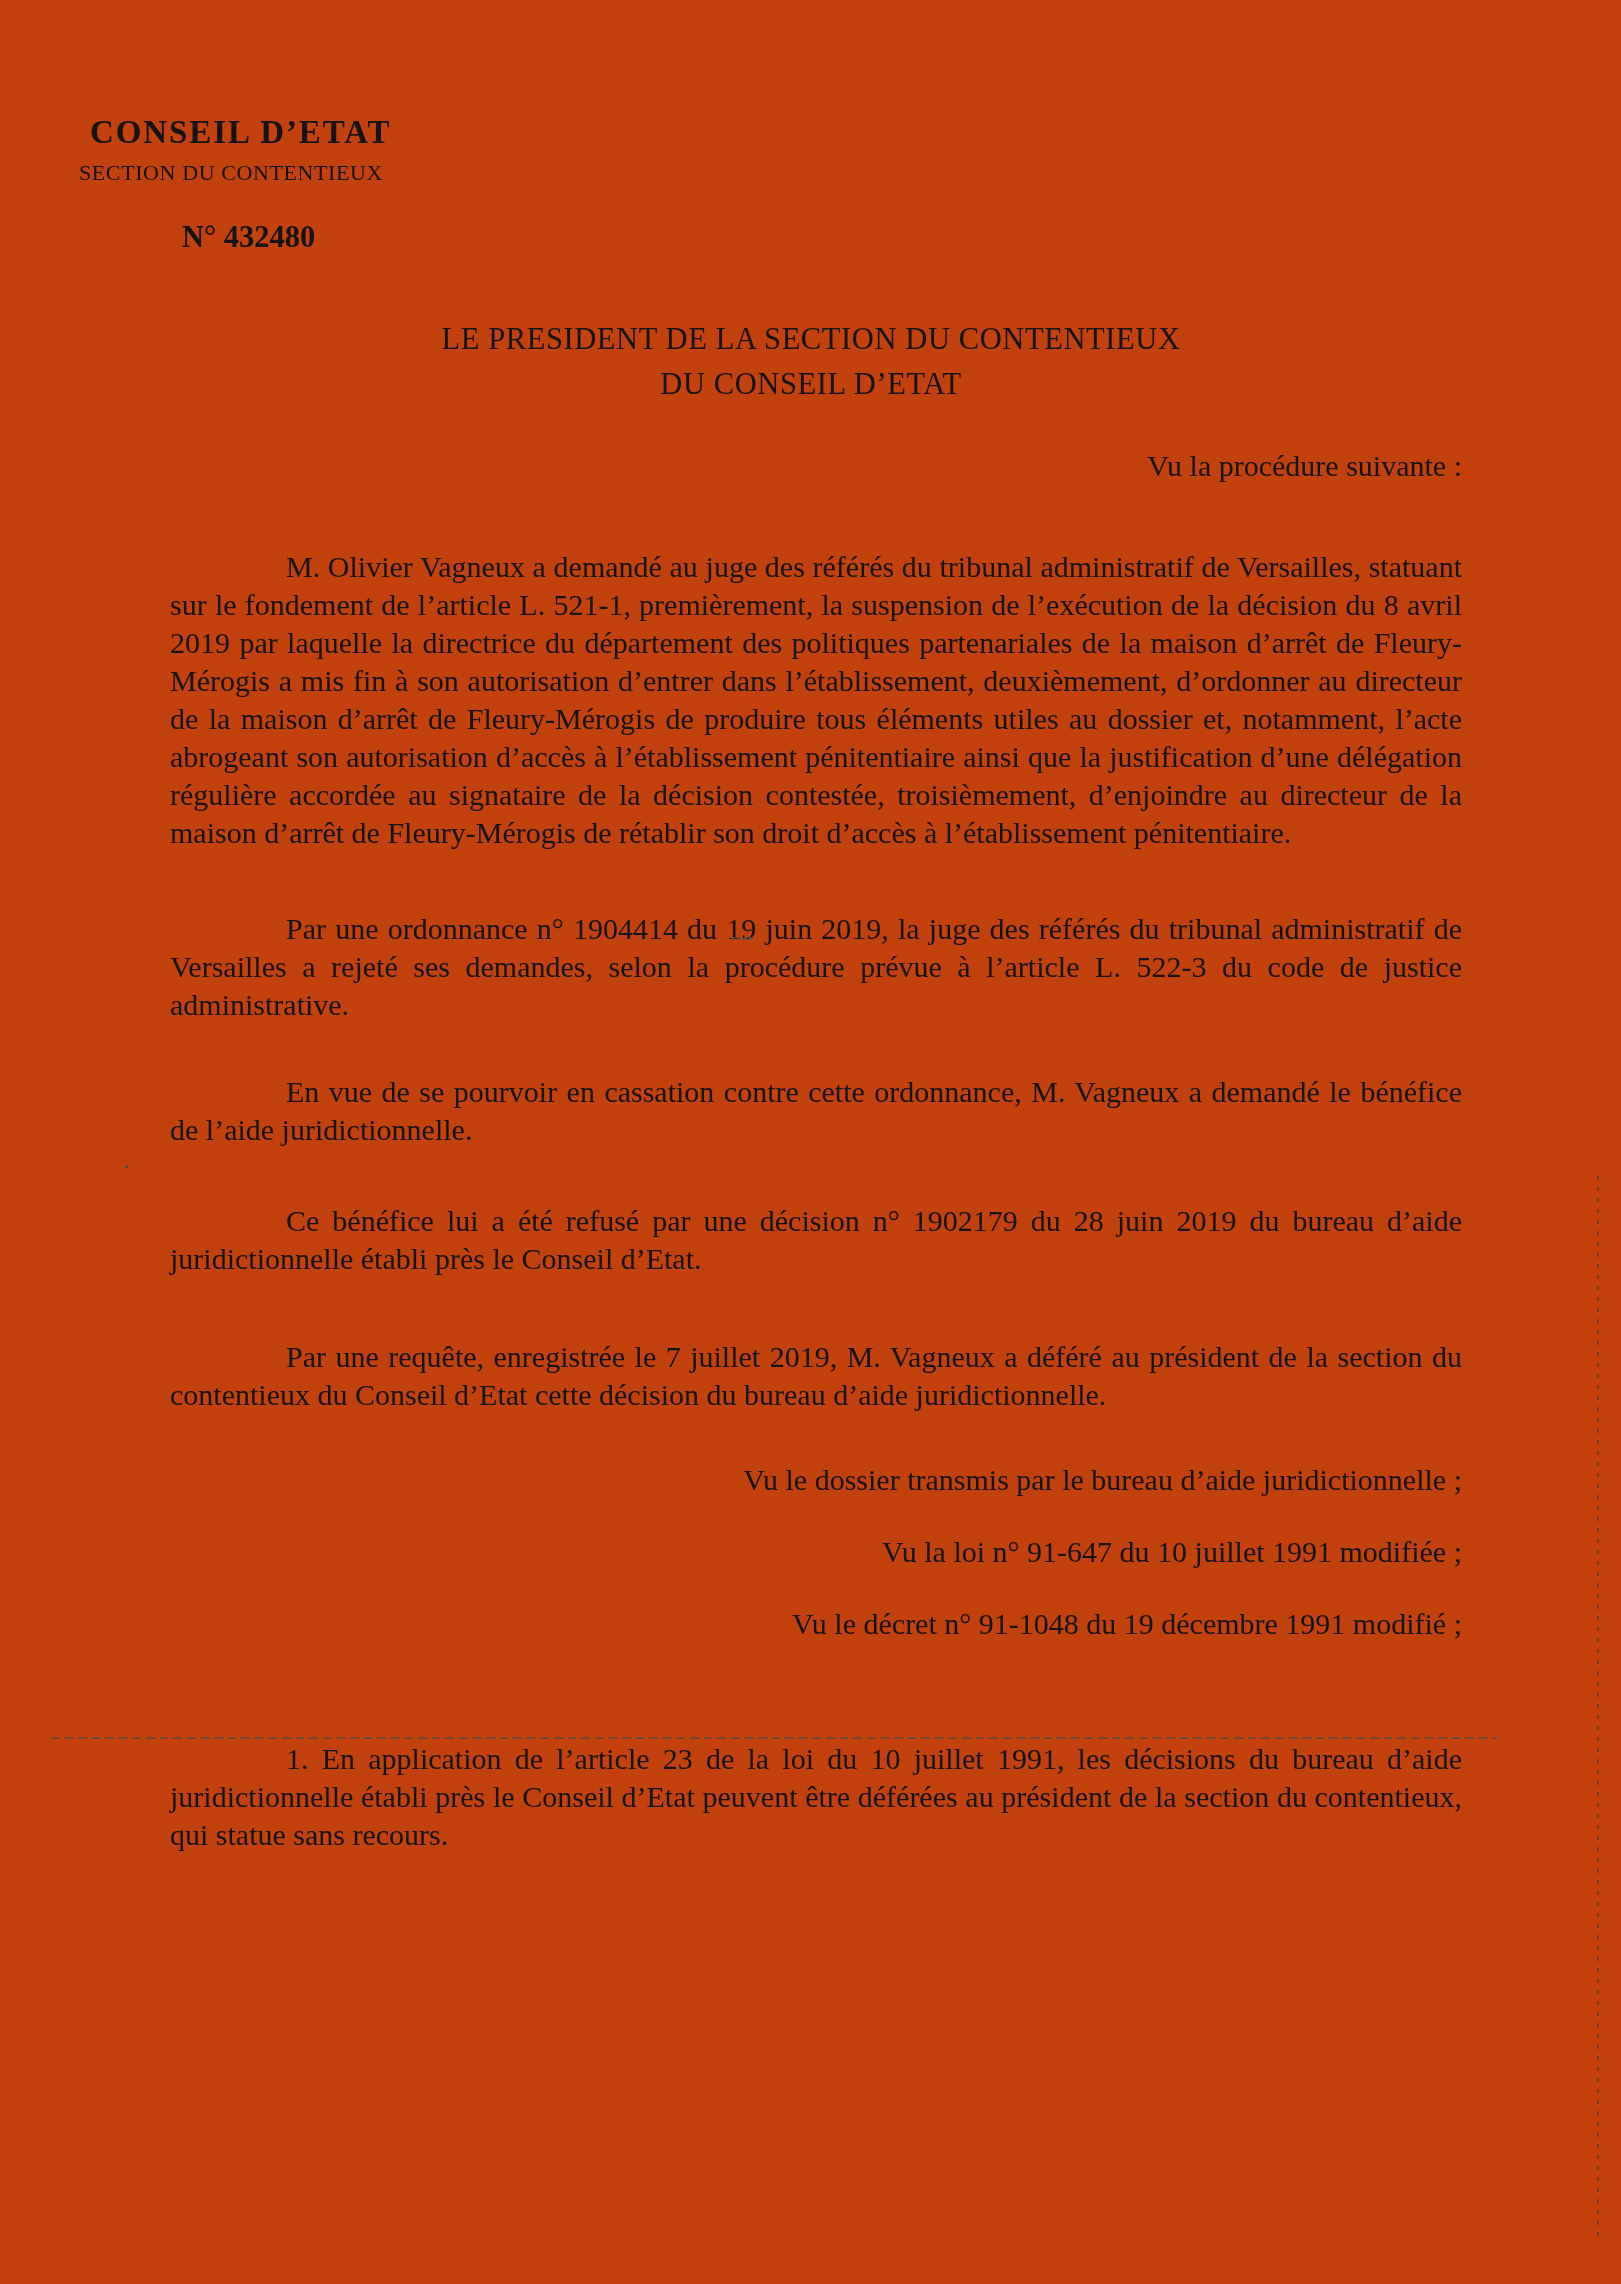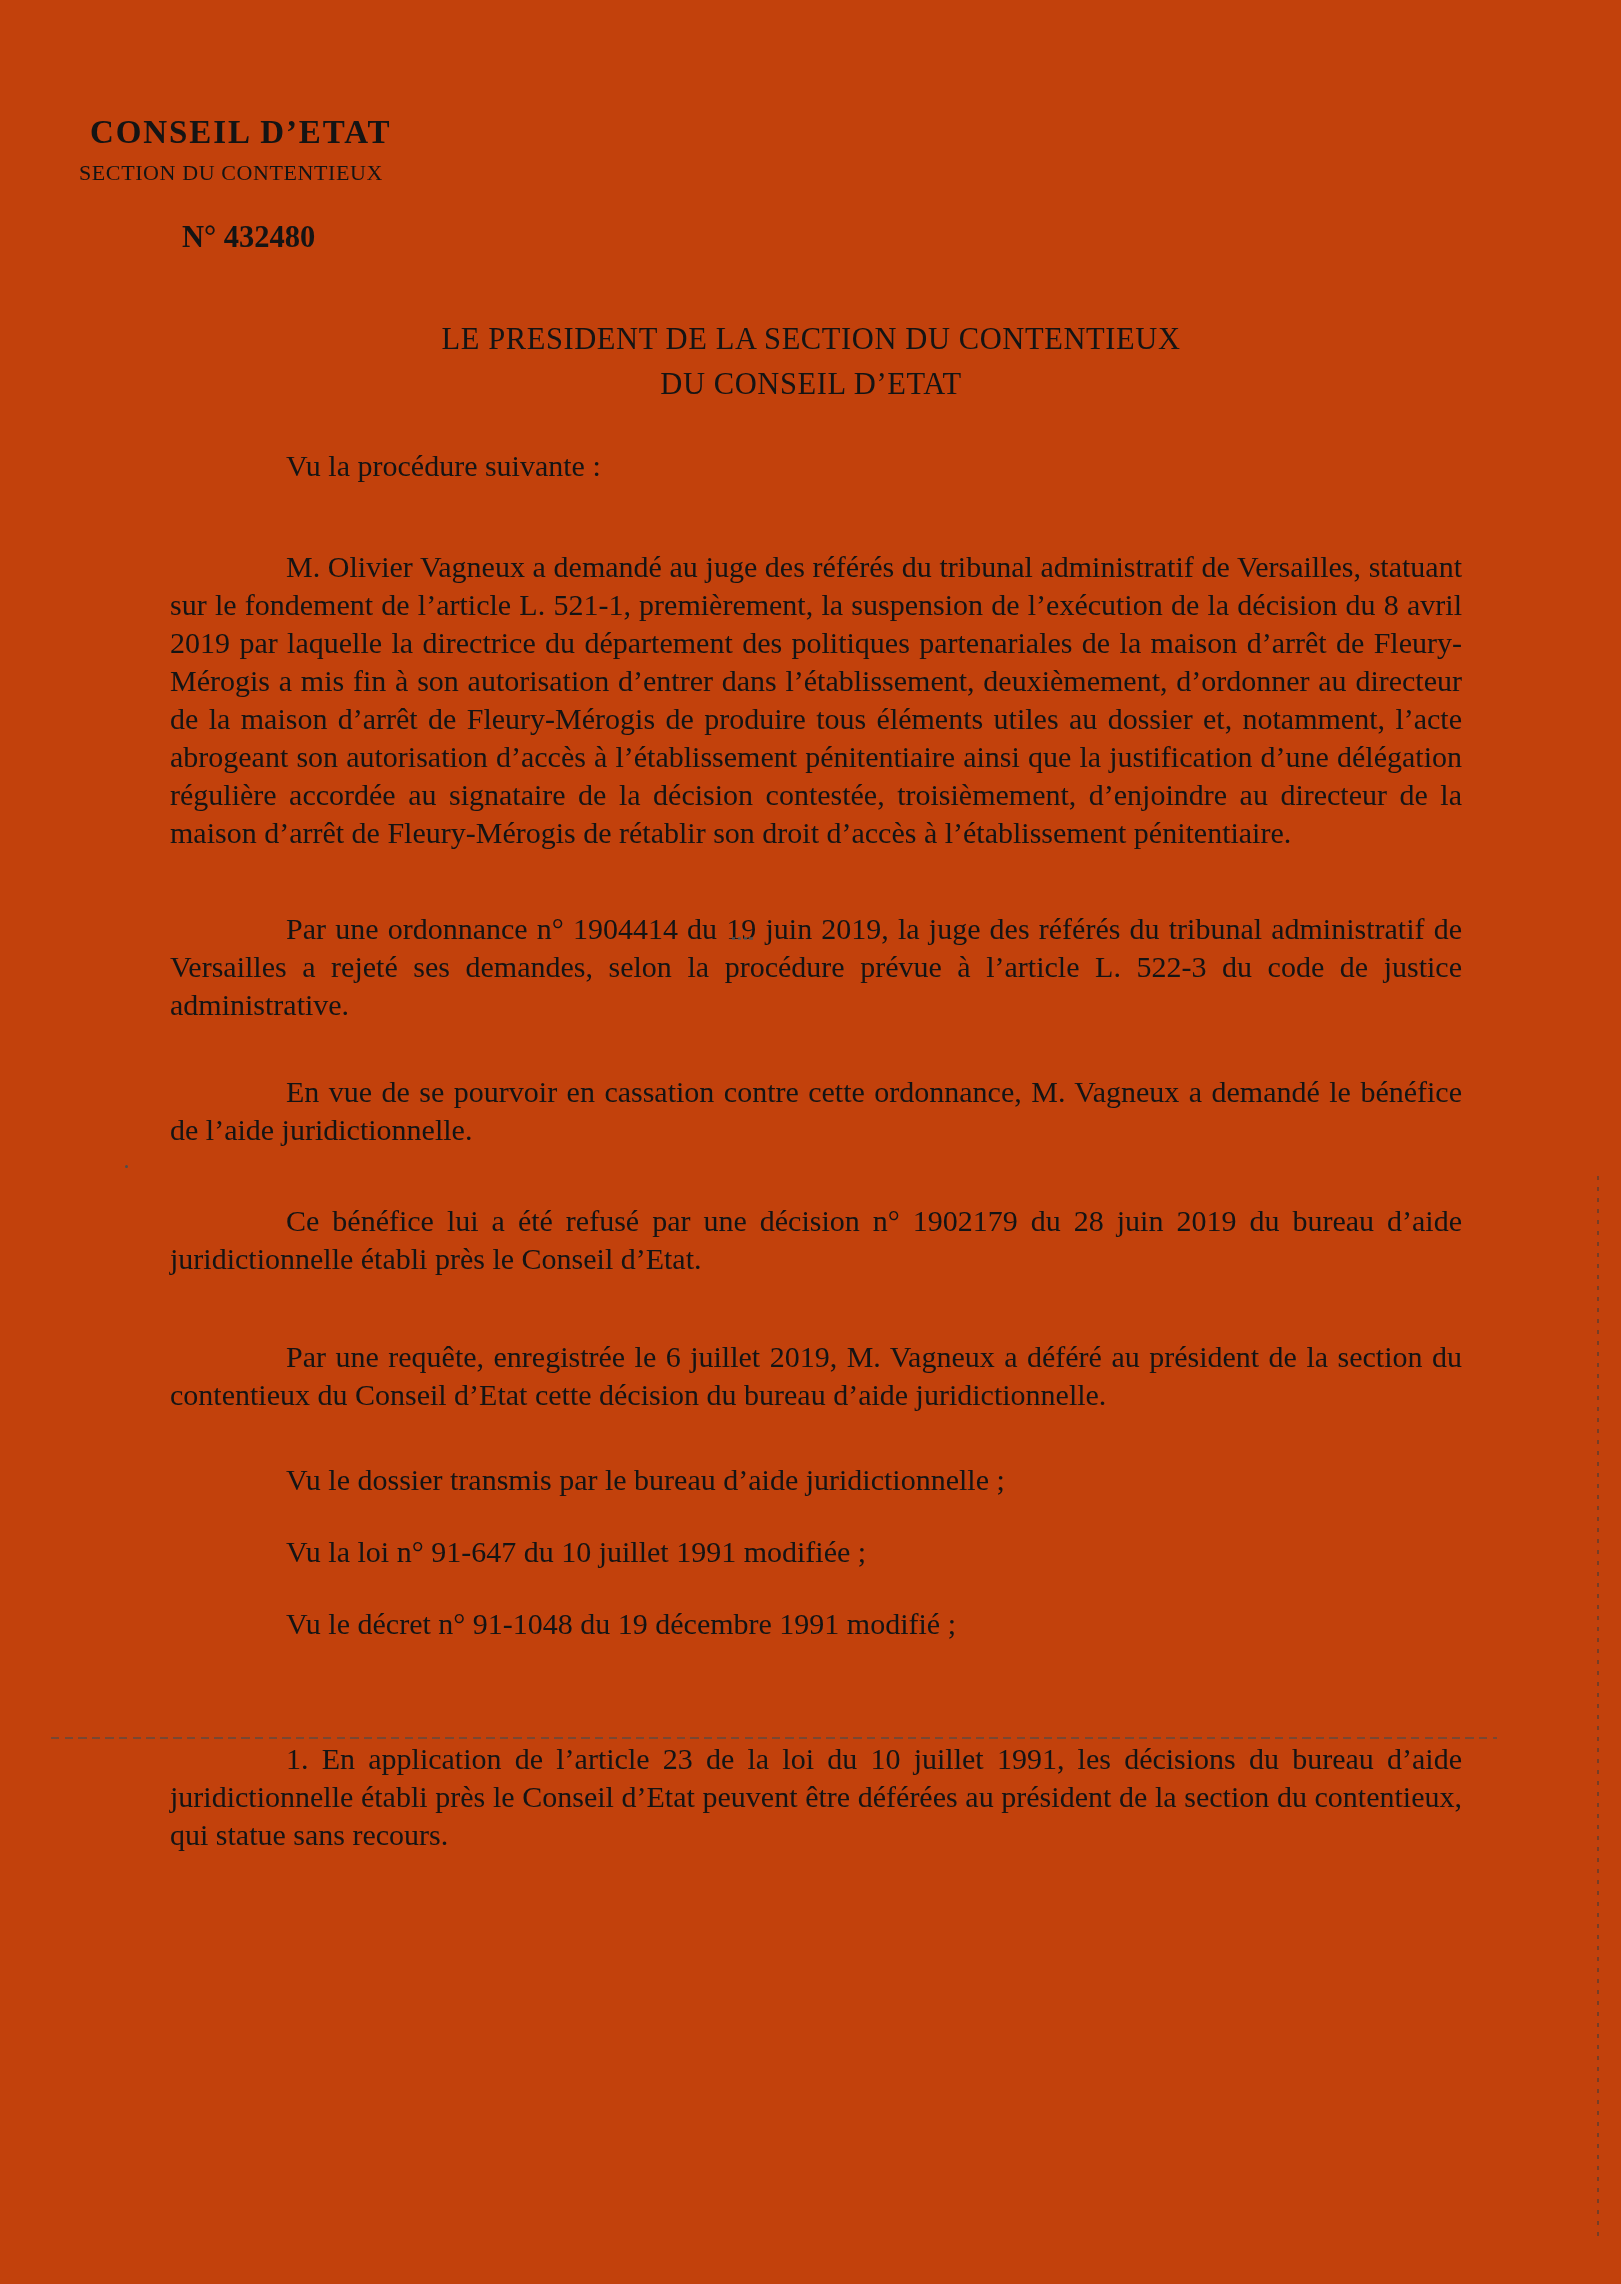--- a/index.html
+++ b/index.html
@@ -62,20 +62,21 @@
     position: absolute;
     top: 447px;
     left: 170px;
     width: 1292px;
     font-size: 30px;
     line-height: 38px;
   }
   .para {
     margin: 0;
     text-indent: 116px;
+    text-align: right;
   }
   .justify {
     text-align: justify;
     text-justify: inter-word;
   }
   .mb-intro { margin-bottom: 63px; }
   .mb-p1    { margin-bottom: 58px; }
   .mb-p2    { margin-bottom: 49px; }
   .mb-p3    { margin-bottom: 53px; }
   .mb-p4    { margin-bottom: 60px; }
@@ -146,21 +147,21 @@
     <p class="para mb-intro">Vu la procédure suivante :</p>
 
     <p class="para justify mb-p1">M. Olivier Vagneux a demandé au juge des référés du tribunal administratif de Versailles, statuant sur le fondement de l’article L. 521-1, premièrement, la suspension de l’exécution de la décision du 8 avril 2019 par laquelle la directrice du département des politiques partenariales de la maison d’arrêt de Fleury-Mérogis a mis fin à son autorisation d’entrer dans l’établissement, deuxièmement, d’ordonner au directeur de la maison d’arrêt de Fleury-Mérogis de produire tous éléments utiles au dossier et, notamment, l’acte abrogeant son autorisation d’accès à l’établissement pénitentiaire ainsi que la justification d’une délégation régulière accordée au signataire de la décision contestée, troisièmement, d’enjoindre au directeur de la maison d’arrêt de Fleury-Mérogis de rétablir son droit d’accès à l’établissement pénitentiaire.</p>
 
     <p class="para justify mb-p2">Par une ordonnance n° 1904414 du 19 juin 2019, la juge des référés du tribunal administratif de Versailles a rejeté ses demandes, selon la procédure prévue à l’article L. 522-3 du code de justice administrative.</p>
 
     <p class="para justify mb-p3">En vue de se pourvoir en cassation contre cette ordonnance, M. Vagneux a demandé le bénéfice de l’aide juridictionnelle.</p>
 
     <p class="para justify mb-p4">Ce bénéfice lui a été refusé par une décision n° 1902179 du 28 juin 2019 du bureau d’aide juridictionnelle établi près le Conseil d’Etat.</p>
 
-    <p class="para justify mb-p5">Par une requête, enregistrée le 6 juillet 2019, M. Vagneux a déféré au président de la section du contentieux du Conseil d’Etat cette décision du bureau d’aide juridictionnelle.</p>
+    <p class="para justify mb-p5">Par une requête, enregistrée le 7 juillet 2019, M. Vagneux a déféré au président de la section du contentieux du Conseil d’Etat cette décision du bureau d’aide juridictionnelle.</p>
 
     <p class="para mb-visa">Vu le dossier transmis par le bureau d’aide juridictionnelle ;</p>
 
     <p class="para mb-visa">Vu la loi n° 91-647 du 10 juillet 1991 modifiée ;</p>
 
     <p class="para mb-visa-last">Vu le décret n° 91-1048 du 19 décembre 1991 modifié ;</p>
 
 
     <p class="para justify">1. En application de l’article 23 de la loi du 10 juillet 1991, les décisions du bureau d’aide juridictionnelle établi près le Conseil d’Etat peuvent être déférées au président de la section du contentieux, qui statue sans recours.</p>
 

